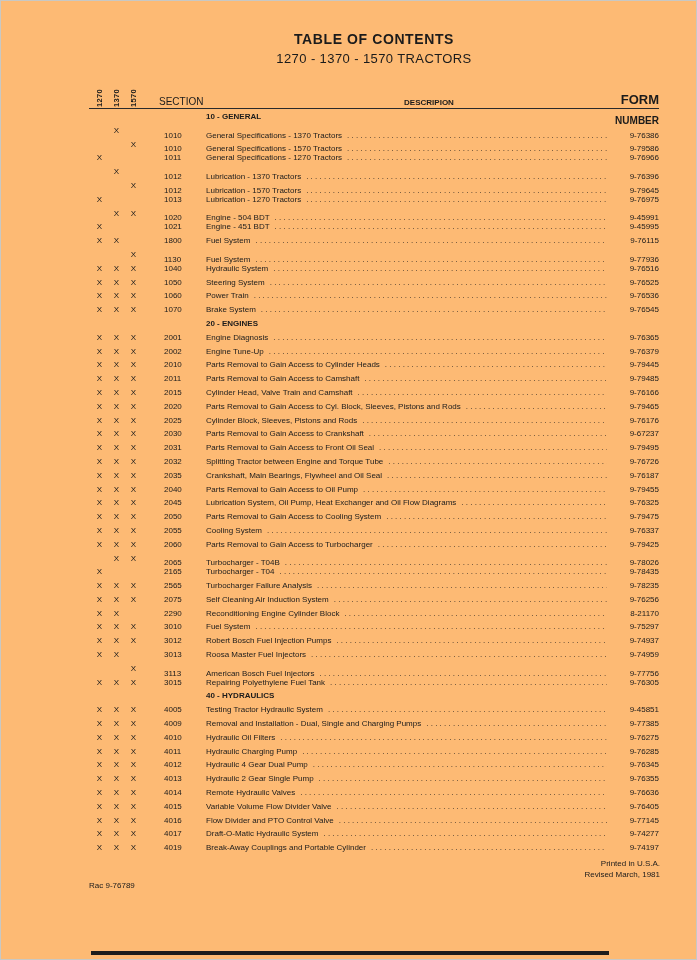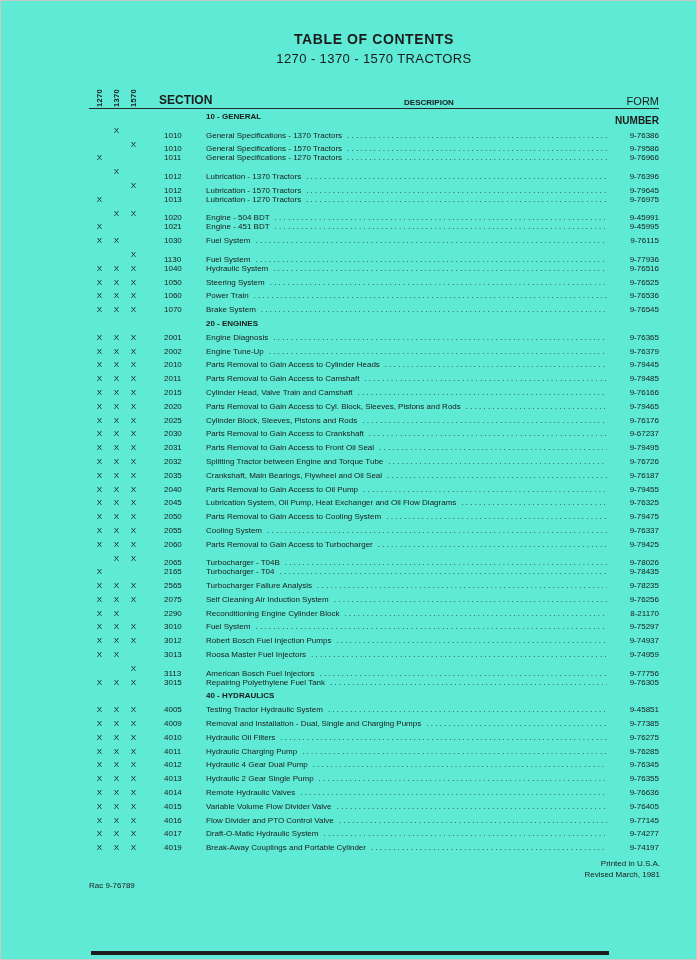--- a/index.html
+++ b/index.html
@@ -1,37 +1,37 @@
 <!DOCTYPE html>
 <html><head>
 <meta charset="utf-8">
 <style>
   * { margin:0; padding:0; box-sizing:border-box; }
   html,body { background:#ffffff; }
   .page {
     position:relative;
     width:697px; height:960px;
-    background:#5eead4;
+    background:#fdba74;
     border:1px solid #c8c8c4;
     font-family:"Liberation Sans", sans-serif;
     color:#1b1b1b;
     padding:30px 37px 0 88px;
     overflow:hidden;
   }
   .titles { text-align:center; margin-bottom:12px; }
   .title-main { font-size:14px; font-weight:bold; letter-spacing:0.6px; }
   .title-sub  { font-size:13px; font-weight:normal; letter-spacing:0.4px; margin-top:4px; }
 
   .table-head { position:relative; height:30px; }
   .model-head { position:absolute; left:2px; bottom:1px; display:flex; }
   .model-cell { width:17px; height:27px; display:flex; align-items:flex-end; justify-content:center; }
   .model-label { writing-mode:vertical-rl; transform:rotate(180deg); font-size:7.5px; font-weight:bold; letter-spacing:0.3px; }
-  .head-section { position:absolute; left:70px;  bottom:1px; font-size:12px; font-weight:bold; }
+  .head-section { position:absolute; left:70px;  bottom:1px; font-size:10px; font-weight:normal; }
   .head-desc    { position:absolute; left:220px; bottom:1px; width:240px; text-align:center; font-size:8px; font-weight:bold; }
-  .head-form    { position:absolute; right:0;    bottom:1px; font-size:11px; font-weight:normal; }
+  .head-form    { position:absolute; right:0;    bottom:1px; font-size:13px; font-weight:bold; }
 
   .rule { border-top:1.5px solid #2a2a2a; }
 
   .after-rule { position:relative; }
   .number-label { position:absolute; right:0; top:6px; font-size:10px; font-weight:bold; }
 
   .rows { padding-top:1px; }
   .line { display:flex; align-items:baseline; height:13.8px; font-size:8px; line-height:13.8px; white-space:nowrap; }
   .xcols { flex:none; width:56px; display:flex; padding-left:2px; }
   .xcell { width:17px; text-align:center; }
@@ -174,21 +174,21 @@
           <span class="desc">Engine - 451 BDT</span>
           <span class="leader"></span>
           <span class="form">9-45995</span>
         </div>
         <div class="line">
           <span class="xcols">
             <span class="xcell">X</span>
             <span class="xcell">X</span>
             <span class="xcell"></span>
           </span>
-          <span class="sec">1030</span>
+          <span class="sec">1800</span>
           <span class="desc">Fuel System</span>
           <span class="leader"></span>
           <span class="form">9-76115</span>
         </div>
         <div class="line">
           <span class="xcols">
             <span class="xcell"></span>
             <span class="xcell"></span>
             <span class="xcell">X</span>
           </span>

